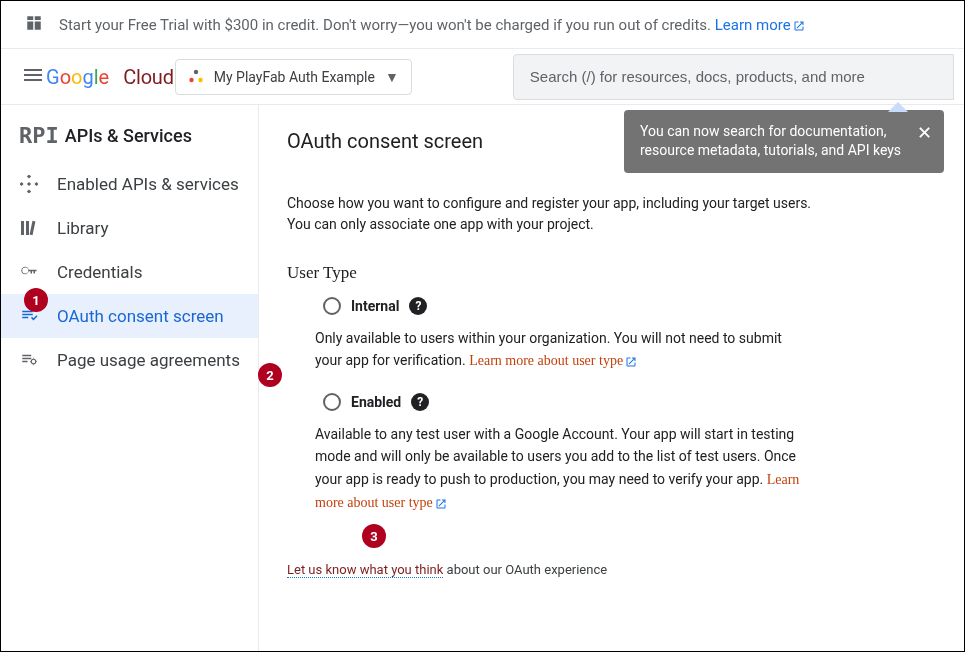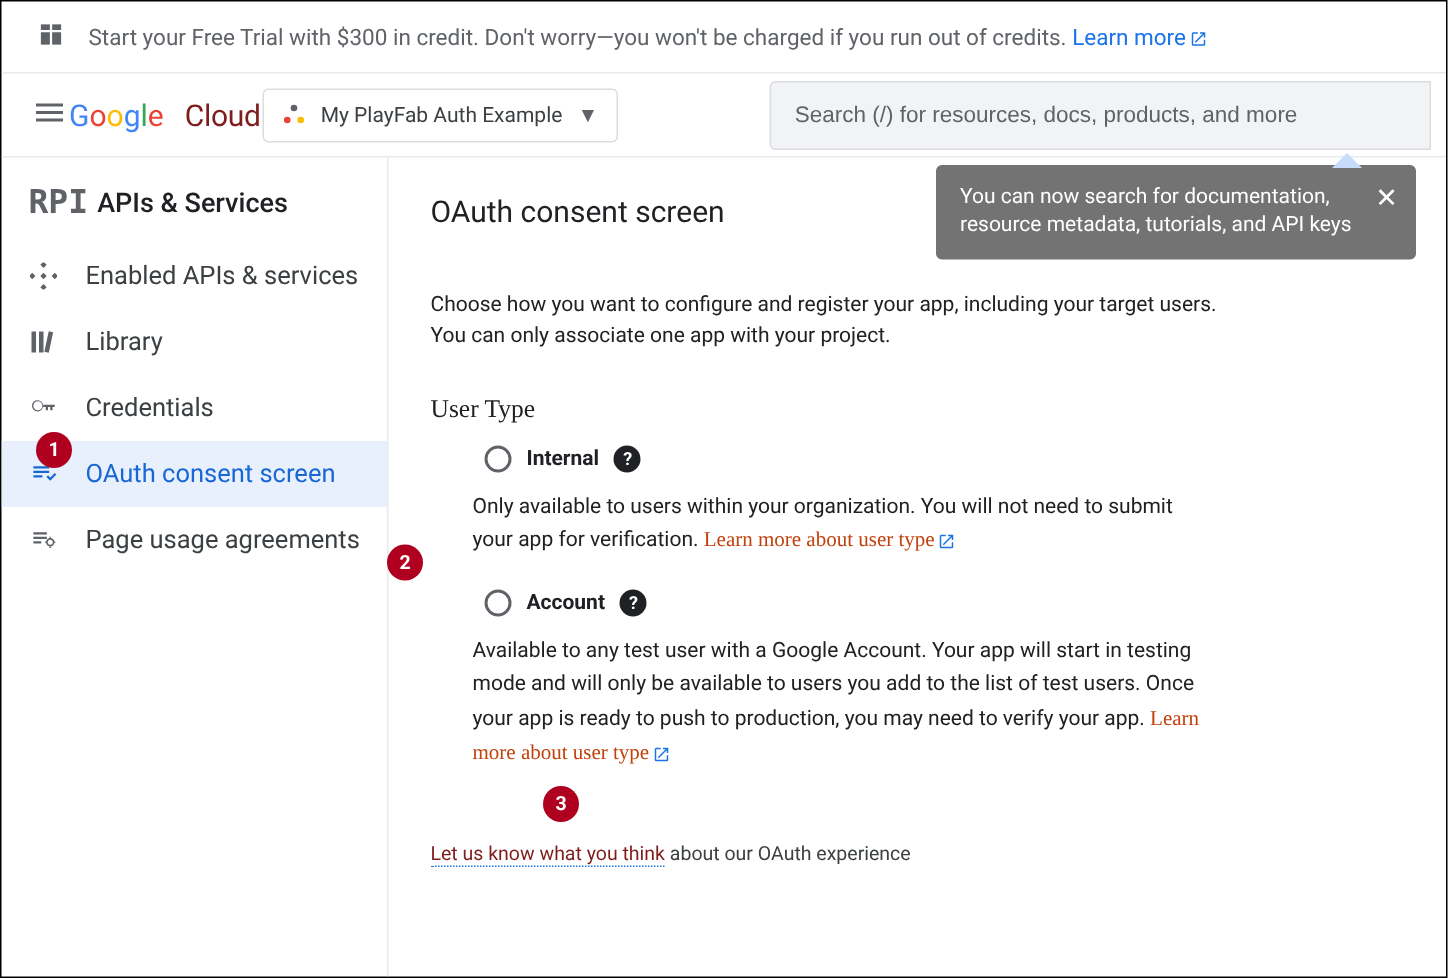--- a/index.html
+++ b/index.html
@@ -252,21 +252,21 @@
     <p class="option-desc">
       <span>Only available to users within your organization. You will not need to submit your app for verification. </span><a href="#"><span>Learn more about user type</span><svg class="ext-icon" width="12" height="12" viewBox="0 0 24 24">
             <path fill="#1a73e8" d="M14 3v2h3.59L7 15.59 8.41 17 19 6.41V10h2V3z"></path>
             <path fill="#1a73e8" d="M19 19H5V5h6V3H5a2 2 0 00-2 2v14a2 2 0 002 2h14a2 2 0 002-2v-6h-2v6z"></path>
           </svg></a>
     </p>
 
     
     <div class="radio-row">
       <span class="radio-outer"></span>
-      <span class="radio-label">Account</span>
+      <span class="radio-label">Enabled</span>
       <span class="help-icon">?</span>
     </div>
     <p class="option-desc">
       <span>Available to any test user with a Google Account. Your app will start in testing mode and will only be available to users you add to the list of test users. Once your app is ready to push to production, you may need to verify your app. </span><a href="#"><span>Learn more about user type</span><svg class="ext-icon" width="12" height="12" viewBox="0 0 24 24">
             <path fill="#1a73e8" d="M14 3v2h3.59L7 15.59 8.41 17 19 6.41V10h2V3z"></path>
             <path fill="#1a73e8" d="M19 19H5V5h6V3H5a2 2 0 00-2 2v14a2 2 0 002 2h14a2 2 0 002-2v-6h-2v6z"></path>
           </svg></a>
     </p>
 
 

